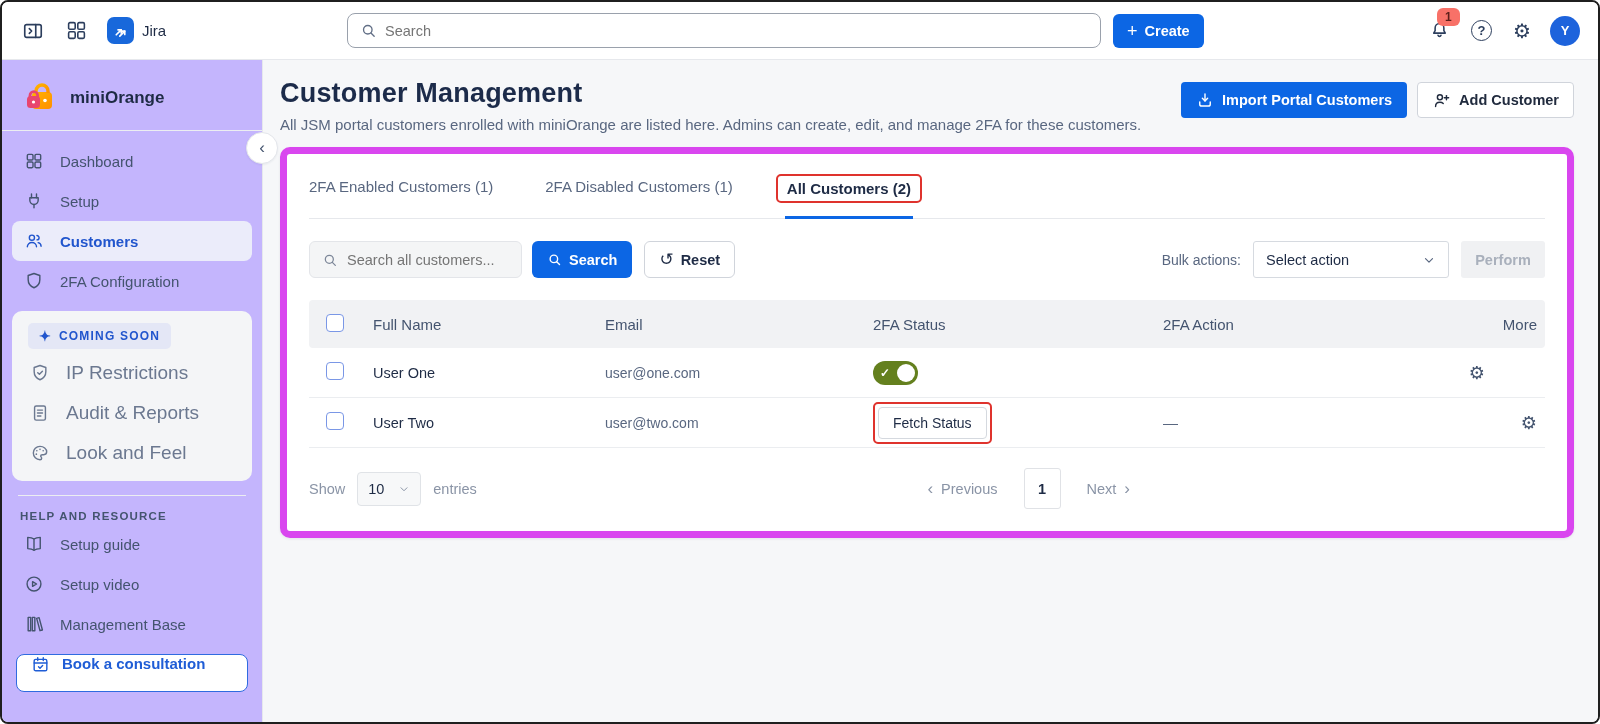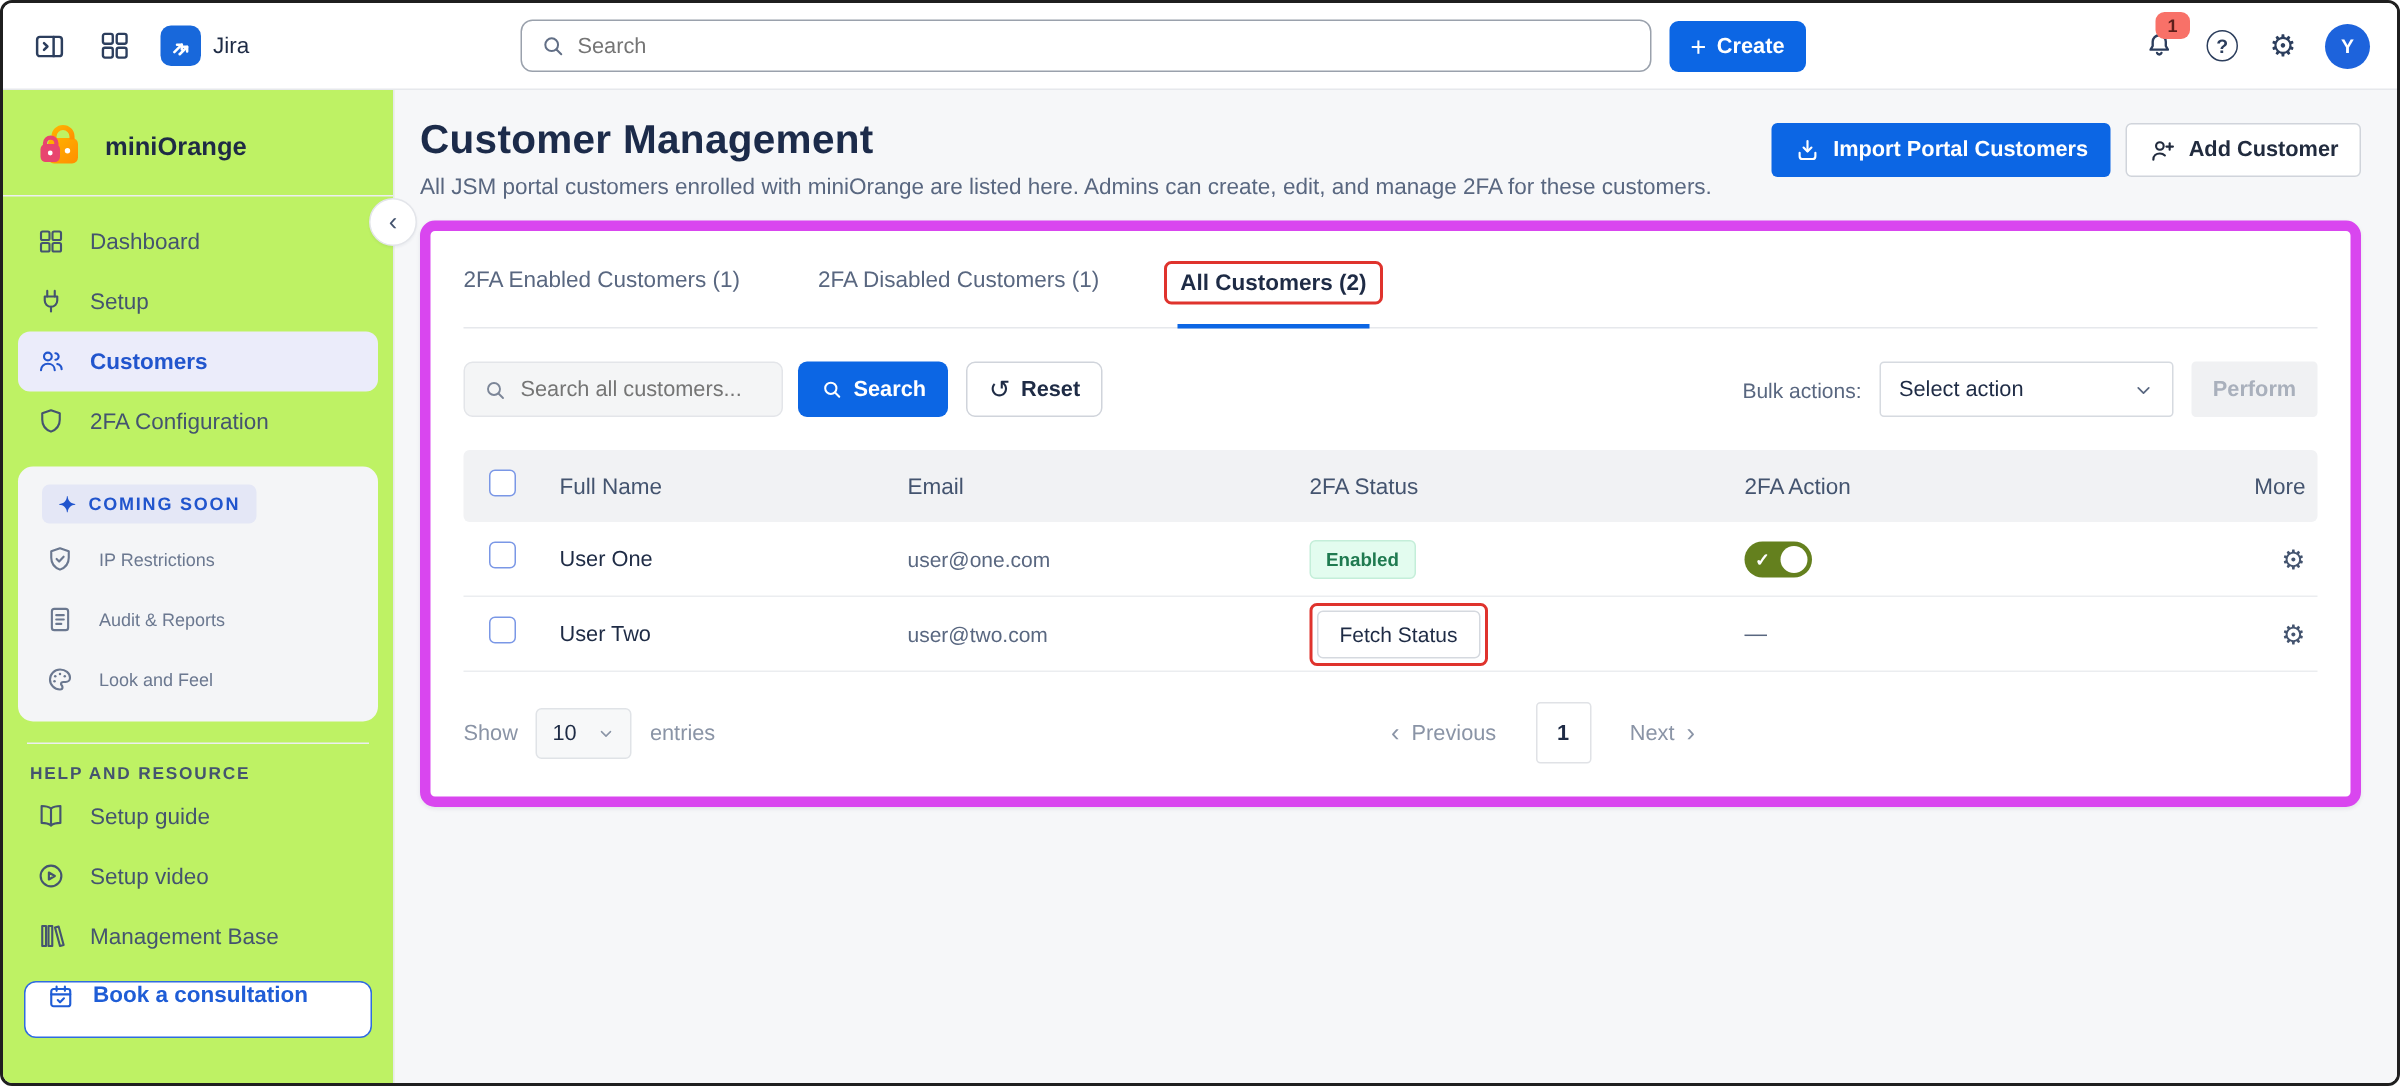--- a/index.html
+++ b/index.html
@@ -20,36 +20,36 @@
   .create-plus { font-size:18px; font-weight:400; line-height:1; }
   .tb-right { margin-left:auto; display:flex; align-items:center; gap:17px; }
   .bell-wrap { position:relative; }
   .badge { position:absolute; top:-10px; left:10px; background:#f87168; color:#5d1f1b; font-size:12px; font-weight:700; border-radius:6px; padding:1px 8px; line-height:16px; }
   .help-circle { width:21px; height:21px; border:1.7px solid #2c3e5d; border-radius:50%; font-size:13px; font-weight:700; color:#2c3e5d; display:flex; align-items:center; justify-content:center; }
   .gear-glyph { font-size:20px; color:#2c3e5d; line-height:1; }
   .avatar { width:30px; height:30px; border-radius:50%; background:#1d63dc; color:#fff; font-size:13px; font-weight:700; display:flex; align-items:center; justify-content:center; border:none; cursor:pointer; font-family:inherit; }
 
   
   .app-body { display:flex; height:664px; }
-  .sidebar { width:261px; flex:0 0 261px; background:#bef264; border-right:1px solid #e6e8ec; position:relative; }
+  .sidebar { width:261px; flex:0 0 261px; background:#c4b5fd; border-right:1px solid #e6e8ec; position:relative; }
   .main { flex:1; background:#f6f7f9; padding:18px 24px 0 17px; position:relative; }
 
   
   .brand-row { display:flex; align-items:center; gap:12px; padding:20px 20px 14px 20px; }
   .brand-name { font-size:17px; font-weight:700; color:#1e2b45; }
   .collapse-btn { position:absolute; right:-16px; top:72px; width:32px; height:32px; border-radius:50%; background:#fff; border:1px solid #e3e5ea; color:#44546f; font-size:17px; display:flex; align-items:center; justify-content:center; cursor:pointer; z-index:5; box-shadow:0 1px 2px rgba(9,30,66,.06); font-family:inherit; }
   .sb-divider { height:1px; background:#eceef1; margin:0 0; }
   .nav { padding:10px 10px 4px 10px; }
   .nav-item { display:flex; align-items:center; gap:16px; height:40px; padding:0 12px; border-radius:8px; font-size:15px; color:#44546f; cursor:pointer; }
   .nav-item svg { flex:0 0 auto; }
   .nav-item.active { background:#ebecfa; color:#2155cd; font-weight:600; }
   .soon-box { margin:6px 10px 0 10px; background:#f4f5f7; border-radius:10px; padding:10px 6px 8px 6px; }
   .soon-badge { display:inline-flex; align-items:center; gap:7px; margin:2px 0 4px 10px; background:#e4e7f6; border-radius:5px; padding:5px 11px; color:#2155cd; font-size:12px; font-weight:700; letter-spacing:1.2px; }
   .soon-badge .sparkle { font-size:14px; }
-  .soon-item { display:flex; align-items:center; gap:16px; height:40px; padding:0 12px; font-size:12px; color:#6b7890; cursor:pointer; }
+  .soon-item { display:flex; align-items:center; gap:16px; height:40px; padding:0 12px; font-size:19px; color:#6b7890; cursor:pointer; }
   .help-label { margin:14px 0 2px 0; padding:0 18px; font-size:11.5px; font-weight:700; letter-spacing:1.2px; color:#44546f; }
   .help-item { display:flex; align-items:center; gap:16px; height:40px; padding:0 22px; font-size:15px; color:#44546f; cursor:pointer; }
   .cta-btn { display:flex; align-items:flex-start; gap:12px; margin:10px 14px 0 14px; width:calc(100% - 28px); height:38px; border:1.5px solid #2f6be0; border-radius:8px; background:#fff; color:#1f5dd6; font-size:15px; font-weight:600; padding:0 14px; cursor:pointer; font-family:inherit; }
 
   
   .page-head { display:flex; align-items:flex-start; }
   .page-title { font-size:27px; font-weight:600; color:#1c2b4a; letter-spacing:.2px; }
   .page-sub { margin-top:7px; font-size:15px; color:#596780; }
   .head-actions { margin-left:auto; display:flex; gap:10px; padding-top:4px; }
   .btn-primary { height:36px; background:#0c66e4; border:none; border-radius:4px; color:#fff; font-size:14.5px; font-weight:600; display:flex; align-items:center; gap:8px; padding:0 15px; cursor:pointer; font-family:inherit; }
@@ -418,21 +418,20 @@
             <div>Email</div>
             <div>2FA Status</div>
             <div>2FA Action</div>
             <div class="th-more">More</div>
           </div>
 
           <div class="tr tbody-row">
             <div class="cell-check"><span class="checkbox"></span></div>
             <div class="cell-name">User One</div>
             <div class="cell-email">user@one.com</div>
-            <div><span class="status-badge">Enabled</span></div>
             <div>
               <span class="toggle">
                 <span class="tick">✓</span>
                 <span class="knob"></span>
               </span>
             </div>
             <div class="cell-more"><button class="gear-cell"><span>⚙</span></button></div>
           </div>
 
           <div class="tr tbody-row">

